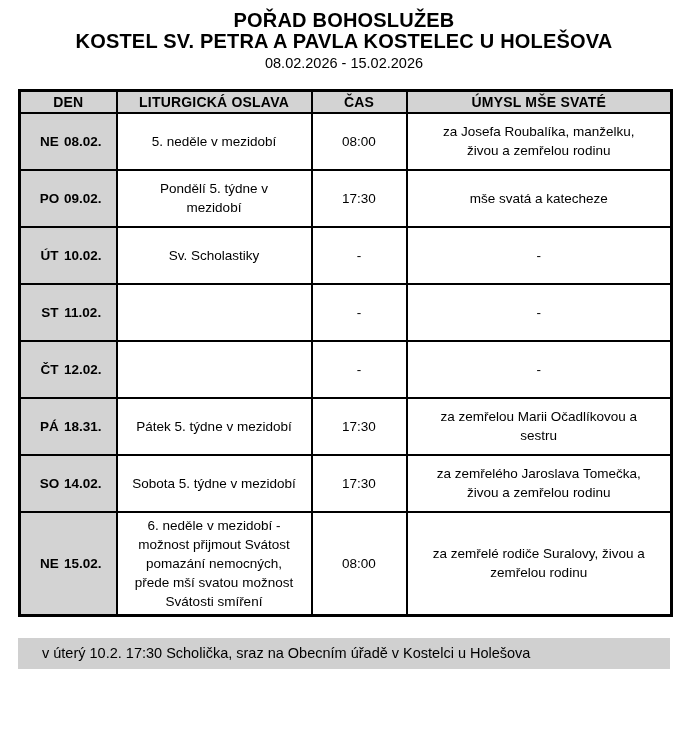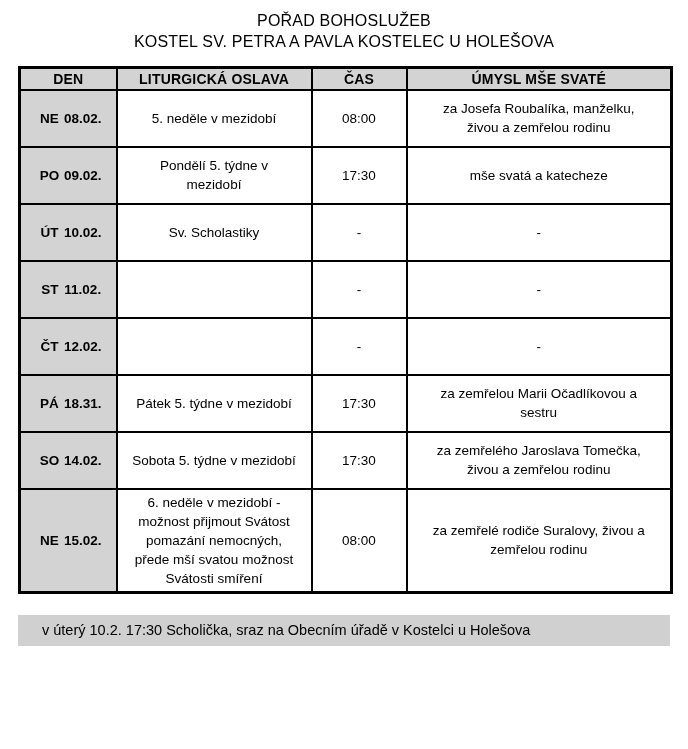--- a/index.html
+++ b/index.html
@@ -13,22 +13,22 @@
     width: 688px;
     height: 749px;
     padding: 8px 18px 0 18px;
     background: #ffffff;
     overflow: hidden;
   }
   
   .doc-header { text-align: center; padding-top: 2px; }
   .doc-title,
   .doc-subtitle {
-    font-size: 16px;
-    font-weight: 400;
+    font-size: 20px;
+    font-weight: 700;
     line-height: 21px;
     letter-spacing: 0.2px;
   }
   .doc-dates {
     font-size: 14.5px;
     font-weight: 400;
     line-height: 23px;
   }
   
   table.schedule {
@@ -82,20 +82,21 @@
   }
 </style>
 </head>
 <body>
 
 <div class="page">
 
   <header class="doc-header">
     <div class="doc-title">POŘAD BOHOSLUŽEB</div>
     <div class="doc-subtitle">KOSTEL SV. PETRA A PAVLA KOSTELEC U HOLEŠOVA</div>
+    <div class="doc-dates">08.02.2026 - 15.02.2026</div>
   </header>
 
   <table class="schedule">
     <colgroup>
       <col style="width:97px">
       <col style="width:195px">
       <col style="width:95px">
       <col style="width:265px">
     </colgroup>
     <thead>

